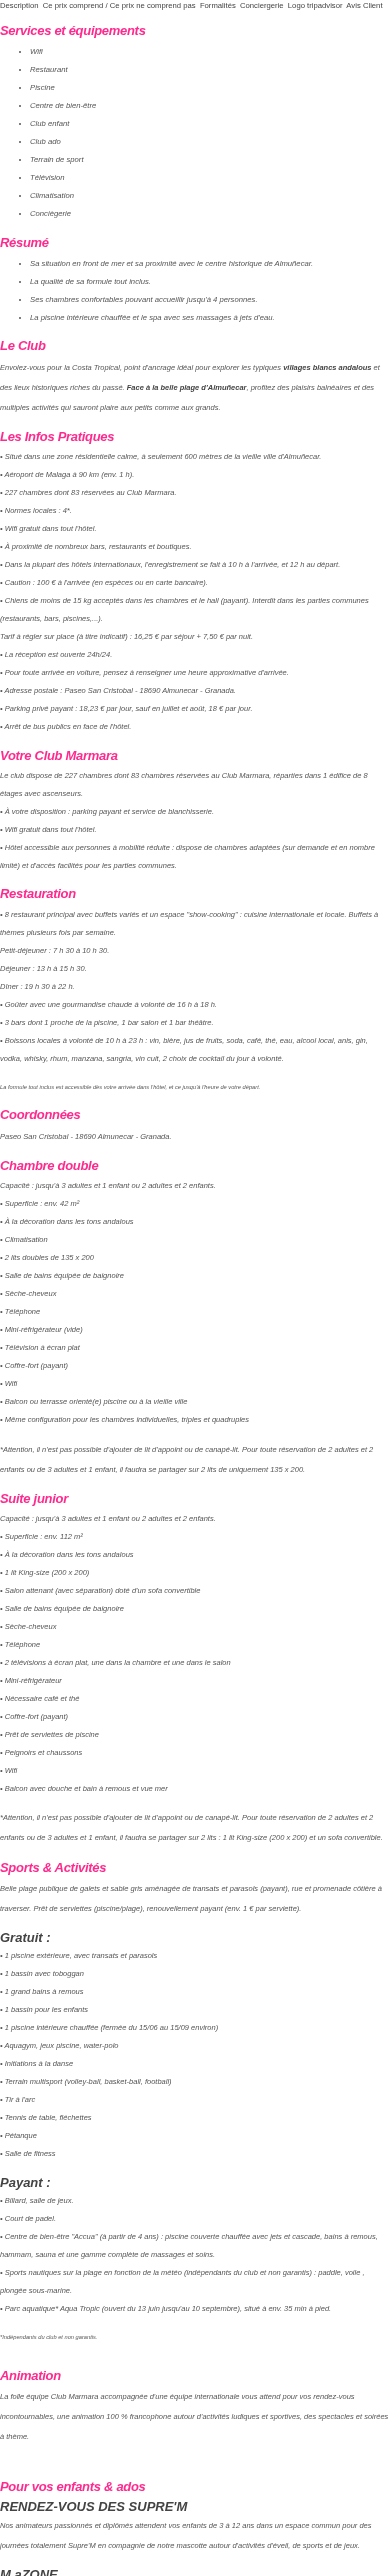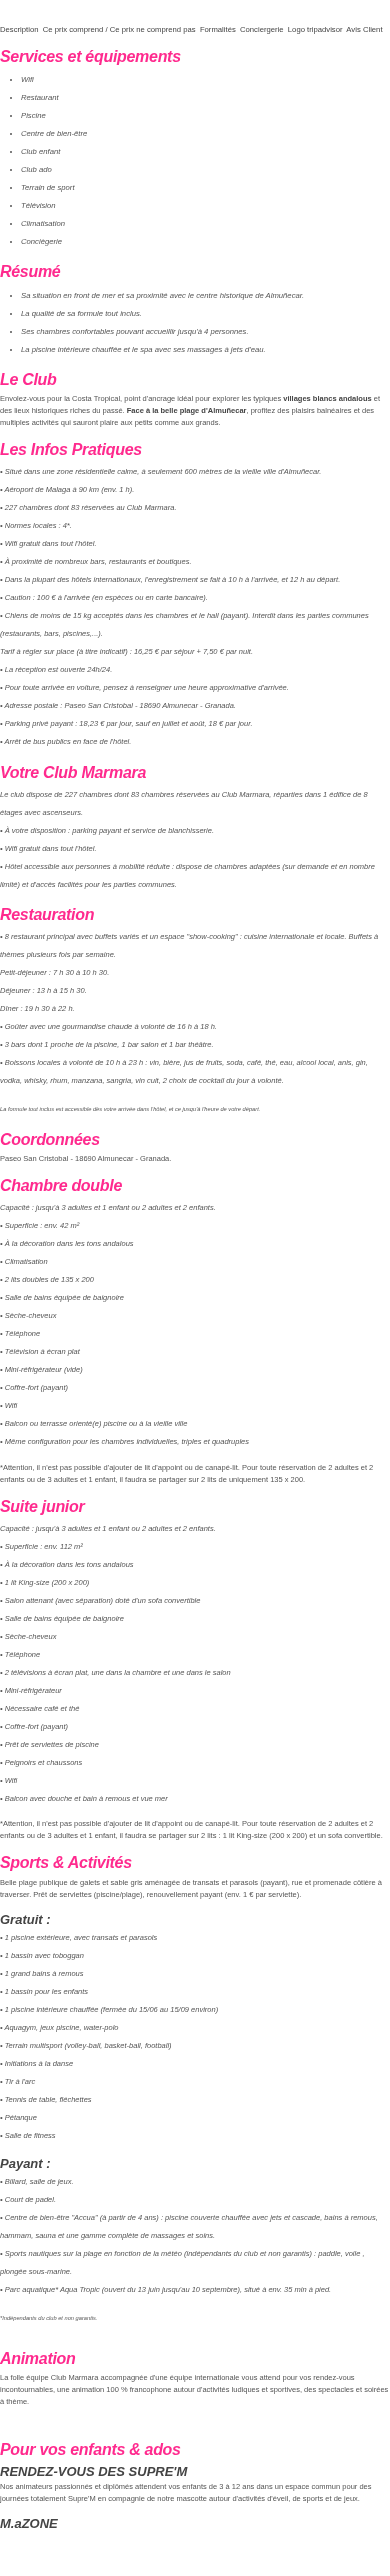--- a/index.html
+++ b/index.html
@@ -4,35 +4,35 @@
   <style>
     html, body { margin: 0; padding: 0; background: #ffffff; }
     body {
       width: 391px;
       font-family: "Liberation Sans", sans-serif;
       color: #555555;
       font-size: 7.2px;
       line-height: 1.6;
     }
     .wrap { padding: 0 0 10.3px 0; }
-    .tabs { font-size: 7.7px; color: #444; padding: 1px 0 0 0; line-height: 1.4; margin-top: 24px; }
+    .tabs { font-size: 7.7px; color: #444; padding: 1px 0 0 0; line-height: 1.4; }
     .tabs span { margin-right: 2.1px; }
     h2.section {
       color: #ff2a8e;
       font-style: italic;
       font-weight: bold;
-      font-size: 16px;
+      font-size: 13px;
       margin: 11.3px 0 3.1px 0;
       line-height: 1.25;
       letter-spacing: -0.3px;
     }
-    ul.dotlist { margin: 4.1px 0 0 0; padding-left: 21px; }
+    ul.dotlist { margin: 4.1px 0 0 0; padding-left: 30px; }
     ul.dotlist li { font-style: italic; margin: 0; line-height: 18px; font-size: 7.7px; }
     .bl { font-style: italic; margin: 0; line-height: 18px; font-size: 7.5px; }
-    p.para { margin: 0; line-height: 12px; font-size: 7.5px; }
+    p.para { font-style: italic; margin: 0; line-height: 20px; font-size: 7.5px; }
     .small { font-size: 5.7px; font-style: italic; line-height: 18px; margin: 0; }
     .sp { height: 10.3px; }
     .sp-lg { height: 20.6px; }
     strong { font-weight: bold; color: #444; }
     .subhead { font-weight: bold; font-style: italic; color: #444; line-height: 18px; margin: 0; font-size: 13px; }
   </style>
 </head>
 <body>
 
 <div class="wrap">
@@ -117,22 +117,22 @@
   <h2 class="section">Chambre double</h2>
   <div>
     <p class="bl">Capacité : jusqu'à 3 adultes et 1 enfant ou 2 adultes et 2 enfants.</p>
     <p class="bl">• Superficie : env. 42 m²</p>
     <p class="bl">• À la décoration dans les tons andalous</p>
     <p class="bl">• Climatisation</p>
     <p class="bl">• 2 lits doubles de 135 x 200</p>
     <p class="bl">• Salle de bains équipée de baignoire</p>
     <p class="bl">• Sèche-cheveux</p>
     <p class="bl">• Téléphone</p>
+    <p class="bl">• Mini-réfrigérateur (vide)</p>
     <p class="bl">• Télévision à écran plat</p>
-    <p class="bl">• Mini-réfrigérateur (vide)</p>
     <p class="bl">• Coffre-fort (payant)</p>
     <p class="bl">• Wifi</p>
     <p class="bl">• Balcon ou terrasse orienté(e) piscine ou à la vieille ville</p>
     <p class="bl">• Même configuration pour les chambres individuelles, triples et quadruples</p>
   </div>
   <div class="sp"></div>
   <p class="para">*Attention, il n'est pas possible d'ajouter de lit d'appoint ou de canapé-lit. Pour toute réservation de 2 adultes et 2 enfants ou de 3 adultes et 1 enfant, il faudra se partager sur 2 lits de uniquement 135 x 200.</p>
 
   <h2 class="section">Suite junior</h2>
   <div>
@@ -160,22 +160,22 @@
   <p class="para">Belle plage publique de galets et sable gris aménagée de transats et parasols (payant), rue et promenade côtière à traverser. Prêt de serviettes (piscine/plage), renouvellement payant (env. 1 € par serviette).</p>
   <div class="sp"></div>
   <p class="subhead">Gratuit :</p>
   <div>
     <p class="bl">• 1 piscine extérieure, avec transats et parasols</p>
     <p class="bl">• 1 bassin avec toboggan</p>
     <p class="bl">• 1 grand bains à remous</p>
     <p class="bl">• 1 bassin pour les enfants</p>
     <p class="bl">• 1 piscine intérieure chauffée (fermée du 15/06 au 15/09 environ)</p>
     <p class="bl">• Aquagym, jeux piscine, water-polo</p>
+    <p class="bl">• Initiations à la danse</p>
     <p class="bl">• Terrain multisport (volley-ball, basket-ball, football)</p>
-    <p class="bl">• Initiations à la danse</p>
     <p class="bl">• Tir à l'arc</p>
     <p class="bl">• Tennis de table, fléchettes</p>
     <p class="bl">• Pétanque</p>
     <p class="bl">• Salle de fitness</p>
   </div>
   <div class="sp"></div>
   <p class="subhead">Payant :</p>
   <div>
     <p class="bl">• Billard, salle de jeux.</p>
     <p class="bl">• Court de padel.</p>

